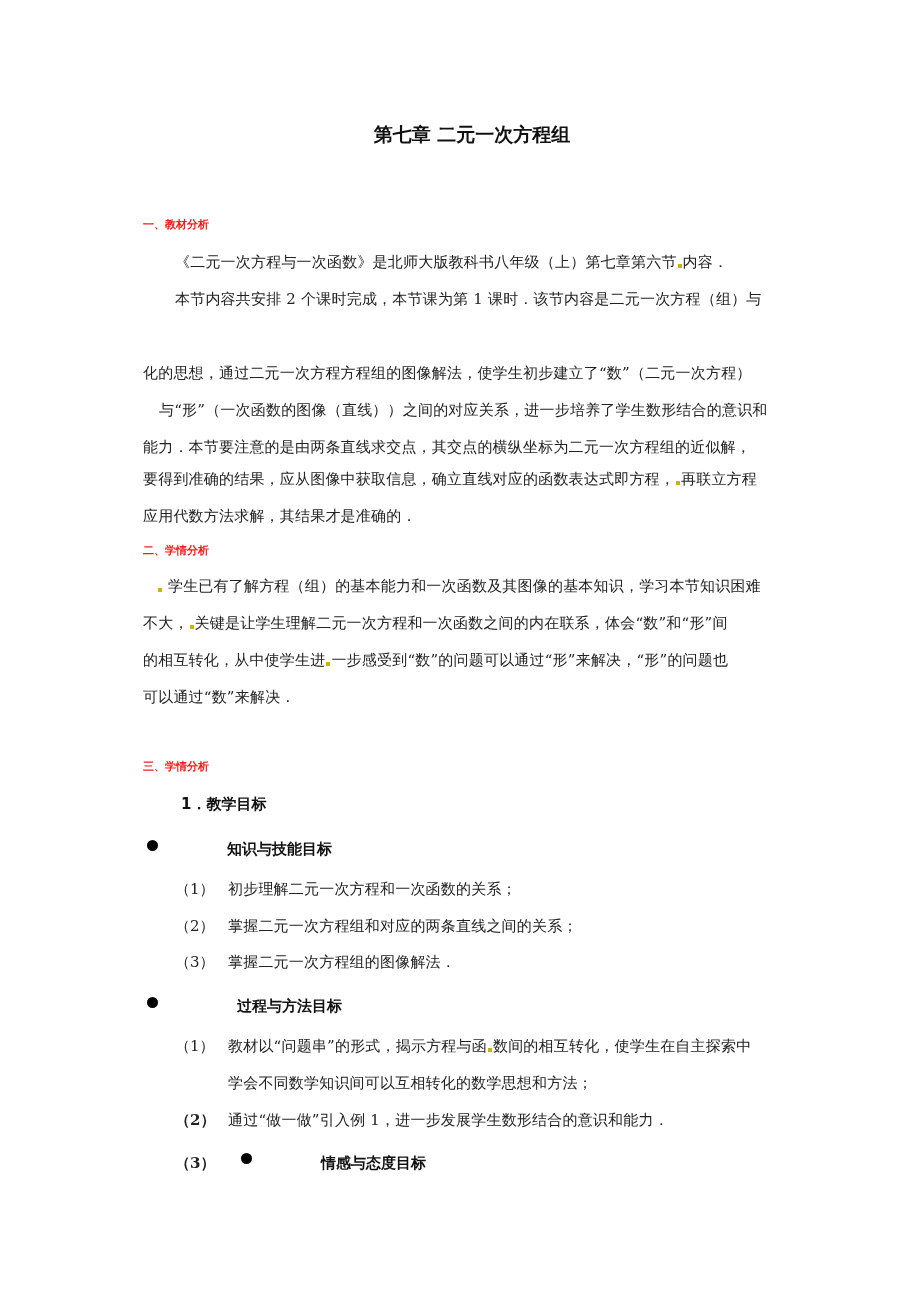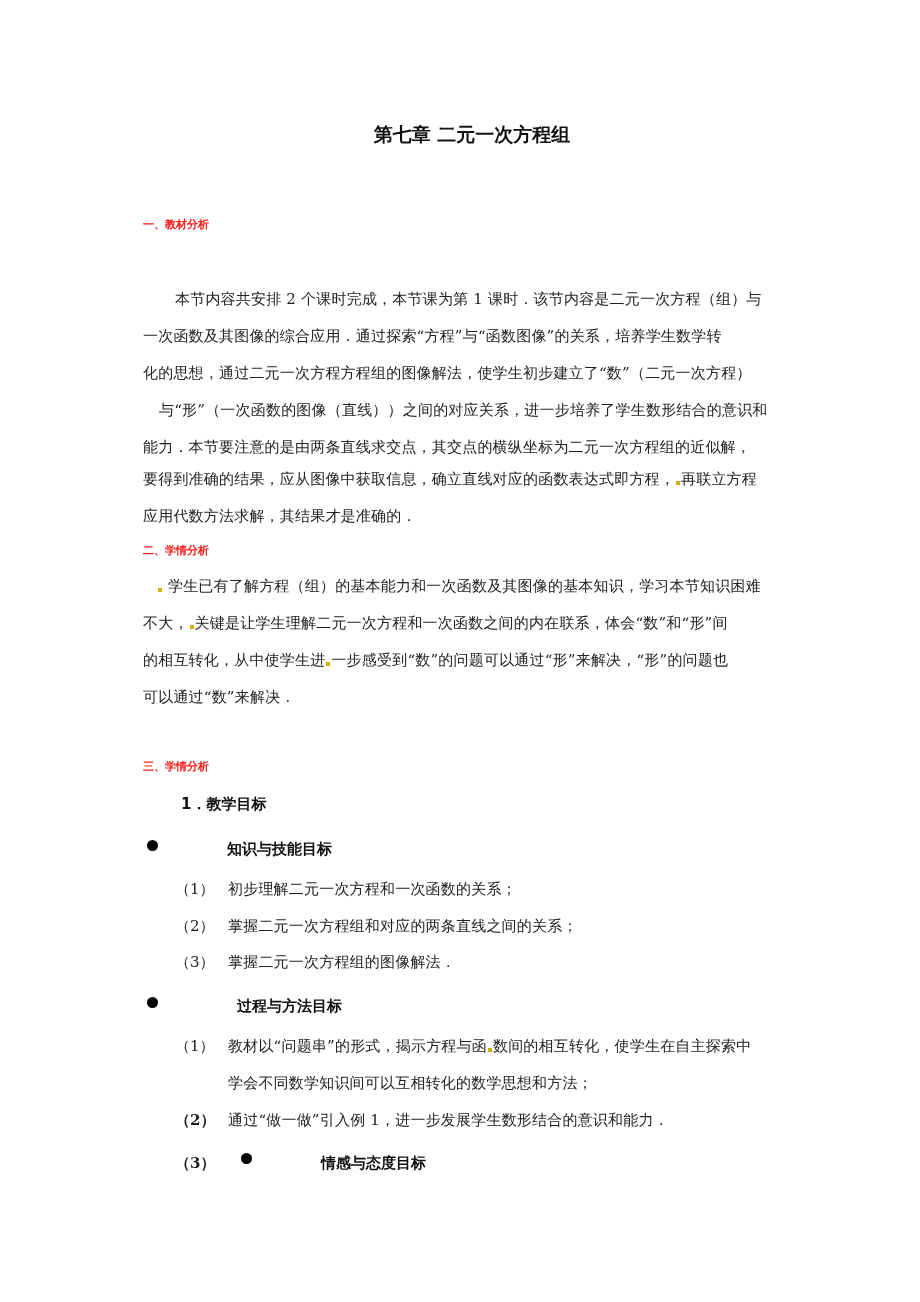--- a/index.html
+++ b/index.html
@@ -18,23 +18,25 @@
 </style>
 </head>
 <body>
 
 <div class="page">
 
   <div class="abs title" style="left:0; width:920px; text-align:center; top:122px;">第七章  二元一次方程组</div>
 
   <div class="abs h-red" style="left:131px; top:217px;">一、教材分析</div>
 
+  <div class="abs body" style="left:163px; top:253px;">
+    <span>《二元一次方程与一次函数》是北师大版教科书八年级（上）第七章第六节</span><span class="mark"></span><span>内容．</span>
+  </div>
 
   <div class="abs body" style="left:163px; top:290px;">本节内容共安排 2 个课时完成，本节课为第 1 课时．该节内容是二元一次方程（组）与</div>
-  <div class="abs body" style="left:131px; top:327px;">一次函数及其图像的综合应用．通过探索“方程”与“函数图像”的关系，培养学生数学转</div>
   <div class="abs body" style="left:131px; top:364px;">化的思想，通过二元一次方程方程组的图像解法，使学生初步建立了“数”（二元一次方程）</div>
   <div class="abs body" style="left:131px; top:401px;margin-left:16px;">与“形”（一次函数的图像（直线））之间的对应关系，进一步培养了学生数形结合的意识和</div>
   <div class="abs body" style="left:131px; top:438px;">能力．本节要注意的是由两条直线求交点，其交点的横纵坐标为二元一次方程组的近似解，</div>
   <div class="abs body" style="left:131px; top:507px;">应用代数方法求解，其结果才是准确的．</div>
   <div class="abs body" style="left:131px; top:470px;">
     <span>要得到准确的结果，应从图像中获取信息，确立直线对应的函数表达式即方程，</span><span class="mark"></span><span>再联立方程</span>
   </div>
 
   <div class="abs h-red" style="left:131px; top:543px;">二、学情分析</div>
 

